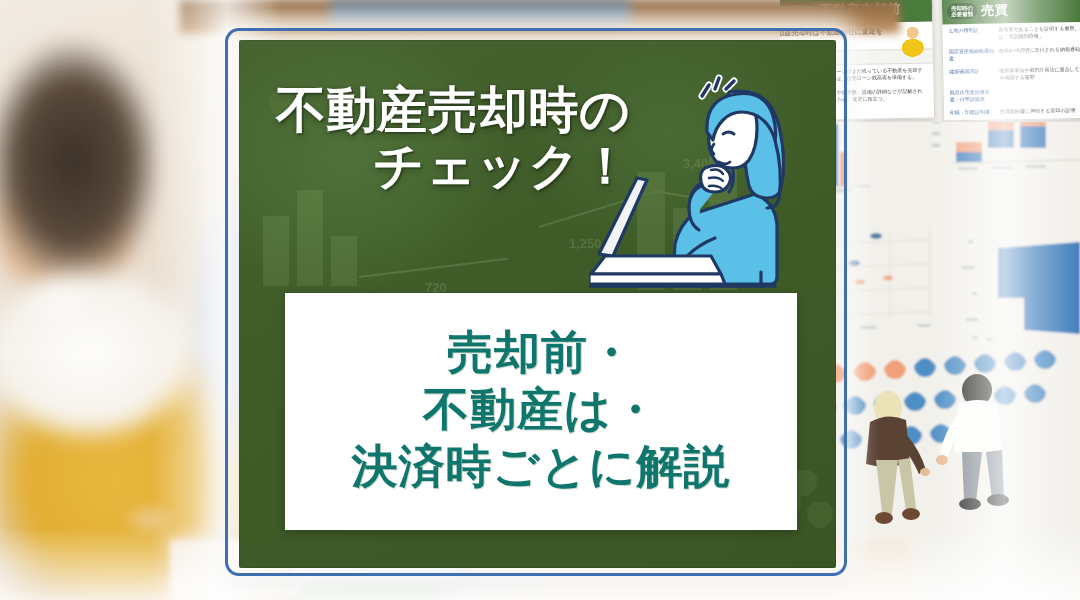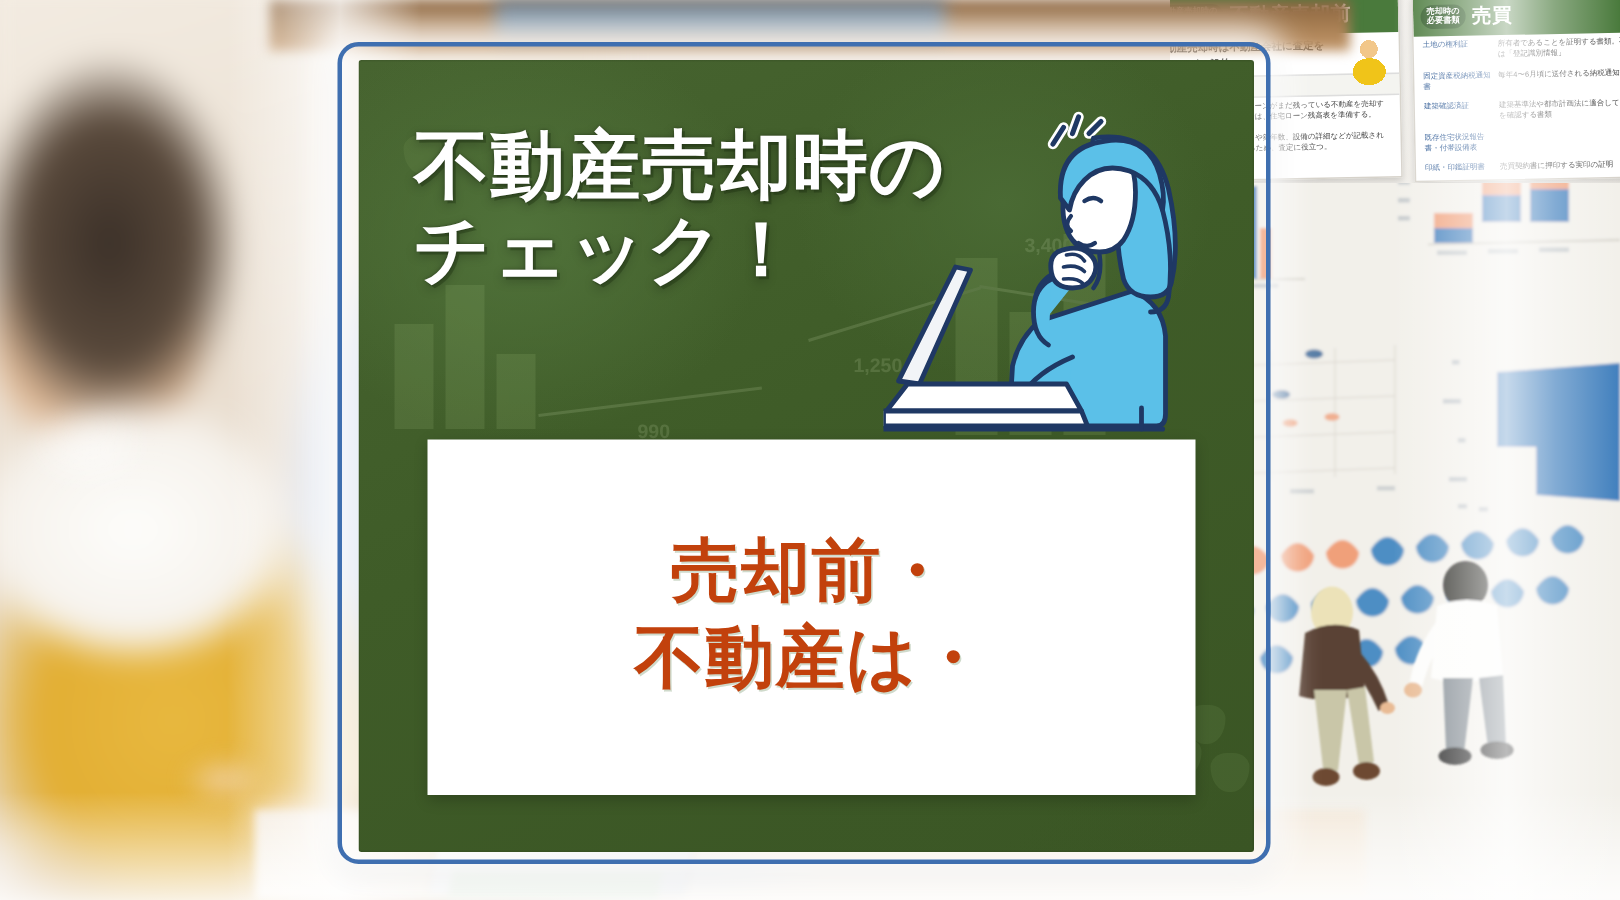--- a/index.html
+++ b/index.html
@@ -153,38 +153,38 @@
   #headline .ln {
     font-size:50px; font-weight:bold; color:#ffffff;
     letter-spacing:.5px; white-space:nowrap;
     font-family:"DejaVu Sans","Liberation Sans",sans-serif;
     text-shadow:
       0 0 2px rgba(0,0,0,.35),
       2px 2px 0 rgba(25,45,15,.35),
       0 3px 7px rgba(0,0,0,.28);
   }
   #headline .ln2 { margin-top:4px; }
-  #headline .ln3 { margin-top:4px; }
+  #headline .ln3 { margin-top:4px;text-align:right; }
   #headline .hl {
     color:#fff200;
     text-shadow:
       0 0 2px rgba(0,0,0,.4),
       2px 2px 0 rgba(60,60,0,.35),
       0 3px 7px rgba(0,0,0,.3);
   }
 
   #subtitle-box {
     position:absolute; left:46px; top:253px; width:512px; height:237px; z-index:5;
     background:#ffffff;
     box-shadow:0 3px 9px rgba(0,0,0,.22);
     display:flex; flex-direction:column; align-items:center; justify-content:center;
     padding:6px 0 10px;
   }
   #subtitle-box .sl {
-    font-size:46px; font-weight:bold; color:#c2410c;
+    font-size:46px; font-weight:bold; color:#0f766e;
     font-family:"DejaVu Sans","Liberation Sans",sans-serif;
     line-height:1.24; letter-spacing:1px; white-space:nowrap;
     text-shadow:1px 1px 0 rgba(63,107,46,.25);
   }
 
   
   #illustration { position:absolute; left:350px; top:18px; width:240px; height:250px; z-index:6; }
   #illustration svg { display:block; width:100%; height:100%; }
 </style>
 </head>
@@ -400,21 +400,21 @@
       <span class="gb" style="left:58px;  top:150px; width:26px; height:96px;"></span>
       <span class="gb" style="left:92px;  top:196px; width:26px; height:50px;"></span>
       <span class="gb" style="left:398px; top:132px; width:28px; height:118px;"></span>
       <span class="gb" style="left:434px; top:168px; width:28px; height:82px;"></span>
       <span class="gb" style="left:470px; top:116px; width:28px; height:134px;"></span>
       <span class="gl" style="left:300px; top:186px; width:120px; transform:rotate(-17deg);"></span>
       <span class="gl" style="left:414px; top:150px; width:110px; transform:rotate(9deg);"></span>
       <span class="gl" style="left:120px; top:236px; width:150px; transform:rotate(-7deg);"></span>
       <span class="gt" style="left:330px; top:196px;text-align:center;">1,250</span>
       <span class="gt" style="left:444px; top:116px;">3,400</span>
-      <span class="gt" style="left:186px; top:240px;">990</span>
+      <span class="gt" style="left:186px; top:240px;">720</span>
       <span class="gdrop" style="left:520px; top:420px;"></span>
       <span class="gdrop" style="left:552px; top:430px;"></span>
       <span class="gdrop" style="left:536px; top:452px;"></span>
       <span class="gdrop" style="left:568px; top:462px;"></span>
       <span class="gdrop" style="left:30px;  top:50px;"></span>
     </div>
 
     <div id="headline">
       <div class="ln ln1">不動産売却時の</div>
       <div class="ln ln3">チェック！</div>
@@ -472,16 +472,17 @@
 
           <path d="M0,228 l186,0" stroke="#1f3864" stroke-width="3.4"></path>
           <path d="M172,214 l0,14" stroke="#1f3864" stroke-width="3.2"></path>
         </g>
       </svg>
     </div>
 
     <div id="subtitle-box">
       <div class="sl">売却前・</div>
       <div class="sl">不動産は・</div>
+      <div class="sl">決済時ごとに解説</div>
     </div>
 
   </div>
 </div>
 
 </body></html>

